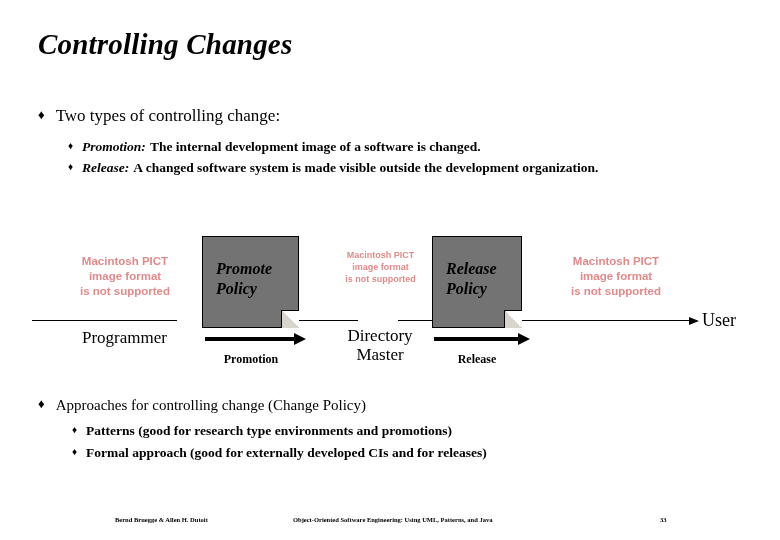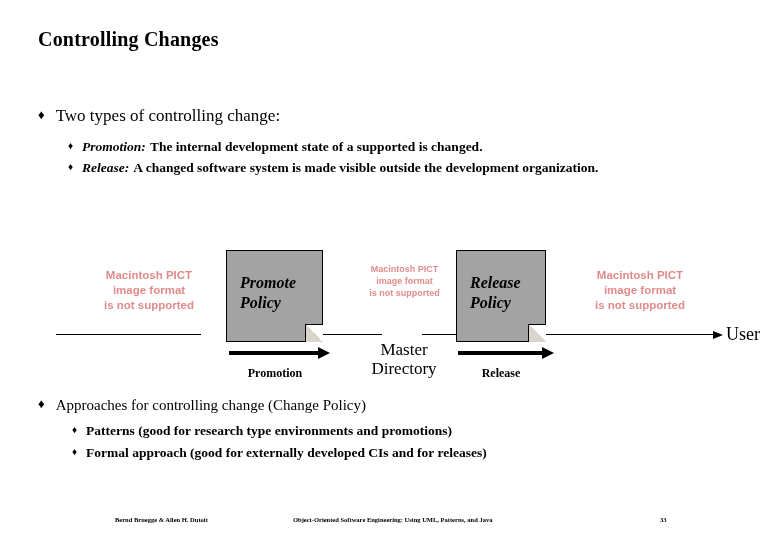--- a/index.html
+++ b/index.html
@@ -16,21 +16,22 @@
     color: #000000;
   }
 
   
   .slide-title {
     position: absolute;
     left: 38px;
     top: 28px;
     font-family: "Liberation Serif", "DejaVu Serif", serif;
     font-weight: bold;
-    font-size: 20px;
+    font-style: italic;
+    font-size: 29px;
     letter-spacing: 0.2px;
     color: #000;
     white-space: nowrap;
   }
 
   
   .bullet-l1 {
     position: absolute;
     display: flex;
     align-items: baseline;
@@ -62,43 +63,42 @@
   .term {
     font-style: italic;
     font-weight: bold;
     margin-right: 4px;
   }
 
   
   #diagram {
     position: absolute;
     left: 0;
-    top: 238px;
+    top: 224px;
     width: 700px;
     height: 160px;
-    margin-left: 24px;
   }
   .baseline {
     position: absolute;
     height: 1px;
     background: #000;
     top: 96px;
   }
   .pict-placeholder {
     position: absolute;
     text-align: center;
     font-family: "Liberation Sans", "DejaVu Sans", sans-serif;
     font-weight: bold;
     color: #e08b8b;
     line-height: 1.32;
     white-space: nowrap;
   }
   .policy-box {
     position: absolute;
-    background: #a3a3a3;
+    background: #737373;
     border: 1px solid #000;
     box-sizing: border-box;
     padding-left: 20px;
   }
   .policy-box .fold {
     position: absolute;
     right: -1px;
     bottom: -1px;
     width: 17px;
     height: 17px;
@@ -196,60 +196,61 @@
 <div class="slide-title">Controlling Changes</div>
 
 <div class="bullet-l1" style="left:38px; top:106px;">
   <span class="marker">♦</span>
   <span>Two types of controlling change:</span>
 </div>
 
 <div class="bullet-l2" style="left:68px; top:139px;">
   <span class="marker">♦</span>
   <span class="term">Promotion:</span>
-  <span>The internal development state of a supported is changed.</span>
+  <span>The internal development image of a software is changed.</span>
 </div>
 
 <div class="bullet-l2" style="left:68px; top:160px;">
   <span class="marker">♦</span>
   <span class="term">Release:</span>
   <span>A changed software system is made visible outside the development organization.</span>
 </div>
 
 <div id="diagram">
 
   <div class="baseline" style="left:32px; width:145px;"></div>
   <div class="baseline" style="left:298px; width:60px;"></div>
   <div class="baseline" style="left:398px; width:40px;"></div>
 
   <div class="pict-placeholder" style="left:60px; top:30px; width:130px; font-size:11.5px;">
     <div>Macintosh PICT</div>
     <div>image format</div>
     <div>is not supported</div>
   </div>
+  <div class="node-label" style="left:57px; top:104px; width:135px;">Programmer</div>
 
   <div class="policy-box" style="left:202px; top:12px; width:97px; height:92px;">
     <div class="ptext">
       <div>Promote</div>
       <div>Policy</div>
     </div>
     <div class="fold"></div>
   </div>
 
   <div class="thick-arrow" style="left:205px; top:113px; width:90px;"></div>
   <div class="flow-label" style="left:196px; top:128px; width:110px;">Promotion</div>
 
   <div class="pict-placeholder" style="left:328px; top:26px; width:105px; font-size:9px;">
     <div>Macintosh PICT</div>
     <div>image format</div>
     <div>is not supported</div>
   </div>
   <div class="node-label" style="left:320px; top:102px; width:120px;">
+    <div>Directory</div>
     <div>Master</div>
-    <div>Directory</div>
   </div>
 
   <div class="policy-box" style="left:432px; top:12px; width:90px; height:92px;">
     <div class="ptext">
       <div>Release</div>
       <div>Policy</div>
     </div>
     <div class="fold"></div>
   </div>
 

